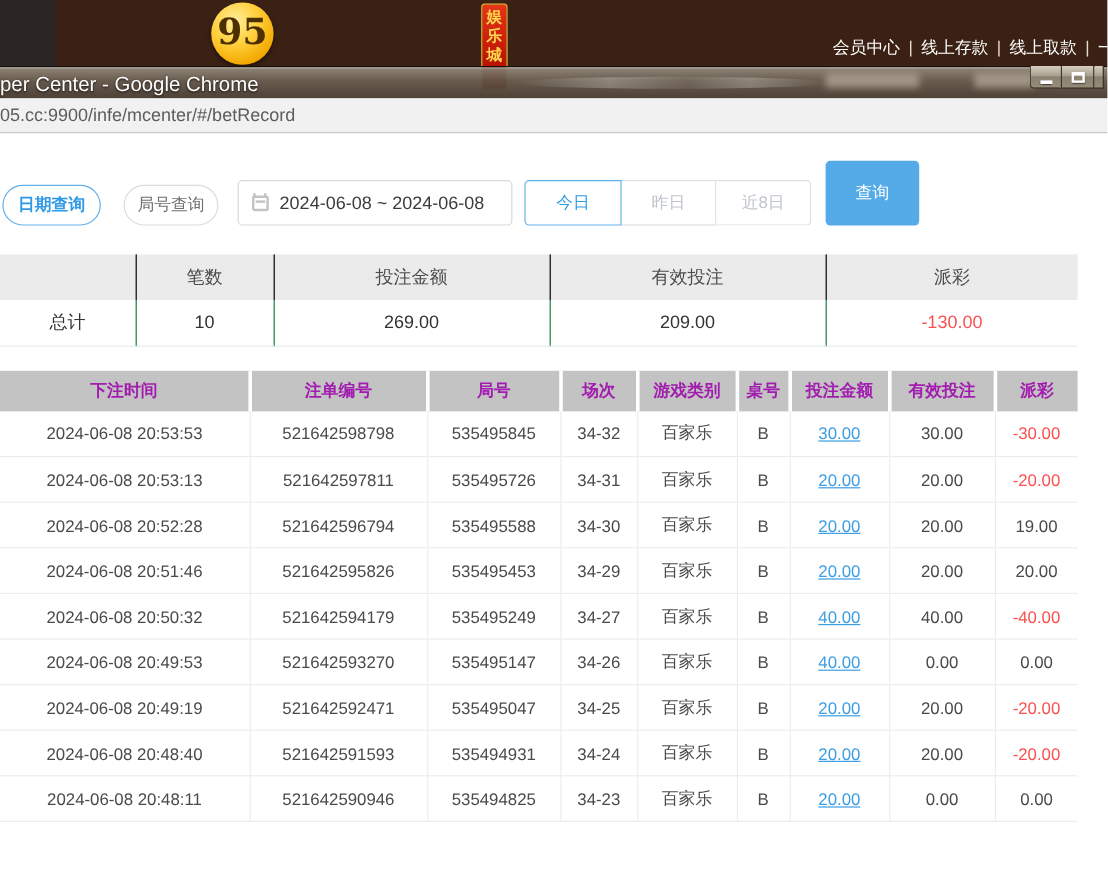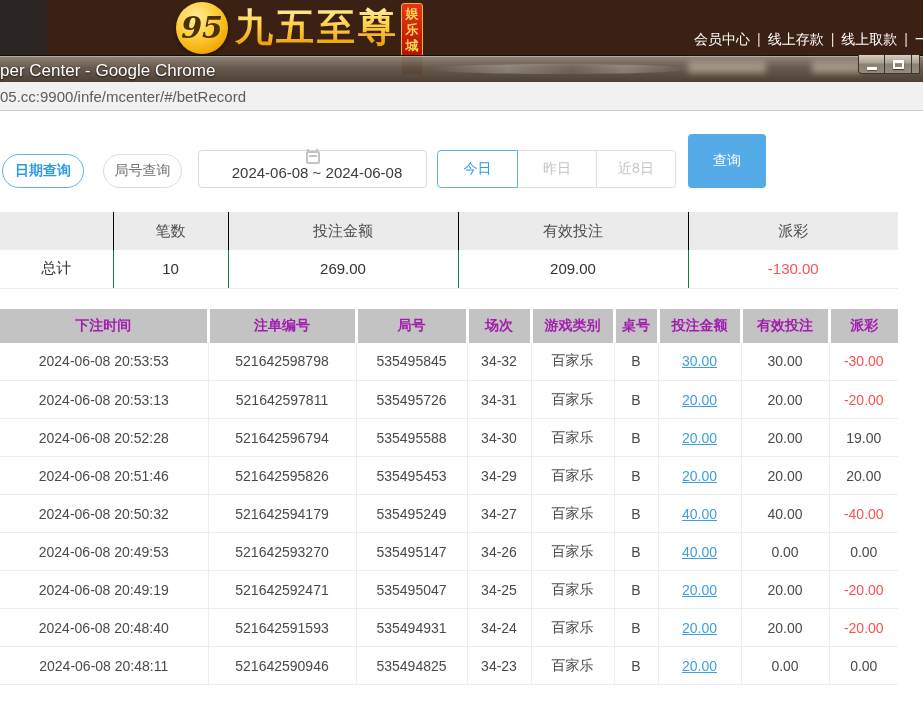--- a/index.html
+++ b/index.html
@@ -12,21 +12,21 @@
 
   
   .banner { position:absolute; left:0; top:0; width:923px; height:55px; background:#3b2113; z-index:1; }
   .banner-darkstrip { position:absolute; left:0; top:0; width:47px; height:55px; background:#2a2522; }
   .logo-circle {
     position:absolute; left:176px; top:2px; width:52px; height:52px; border-radius:50%;
     background:radial-gradient(circle at 38% 30%, #ffee9e 0%, #ffcf3a 40%, #f2a800 75%, #cf8600 100%);
     display:flex; align-items:center; justify-content:center;
     box-shadow:0 2px 4px rgba(0,0,0,.5); z-index:1;
   }
-  .logo-monogram { font-family:"DejaVu Serif","Liberation Serif",serif; font-style:italic; font-weight:bold; font-size:30px; color:#4d3000; transform:translateY(-1px); }
+  .logo-monogram { font-family:"DejaVu Serif","Liberation Serif",serif; font-weight:bold; font-size:30px; color:#4d3000; transform:translateY(-1px); }
   .logo-title {
     position:absolute; left:235px; top:5px; font-size:38px; font-weight:bold; letter-spacing:3px; line-height:44px;
     background:linear-gradient(180deg,#fff3a8 0%,#ffd04a 45%,#ee9c00 95%);
     -webkit-background-clip:text; background-clip:text; color:transparent; z-index:1; white-space:nowrap;
   }
   .logo-badge {
     position:absolute; left:401px; top:3px; width:22px; height:72px; border-radius:3px;
     background:linear-gradient(180deg,#e83318 0%,#b40f00 80%); border:1px solid #e8b23a;
     display:flex; flex-direction:column; align-items:center; padding-top:2px; z-index:1; overflow:hidden;
   }
@@ -80,21 +80,21 @@
   .filters { display:flex; align-items:flex-end; margin-top:22px; margin-left:2px; }
   .pill-btn {
     height:34px; border-radius:17px; background:#fff; display:flex; align-items:center; justify-content:center;
     font-size:14px; cursor:pointer;
   }
   .pill-active { width:82px; border:1px solid #62b1ea; color:#2f9ae6; font-weight:bold; }
   .pill-inactive { width:79px; border:1px solid #dcdcdc; color:#6f6f6f; margin-left:19px; }
 
   .date-input {
     margin-left:16px; width:229px; height:38px; border:1px solid #d9d9d9; border-radius:4px;
-    display:flex; align-items:center; padding:0 11px; background:#fff; cursor:pointer;flex-direction:column;
+    display:flex; align-items:center; padding:0 11px; background:#fff; cursor:pointer;
   }
   .cal-icon { position:relative; width:14px; height:13px; border:2px solid #c3c3c3; border-radius:2px; }
   .cal-icon::before { content:""; position:absolute; left:1px; right:1px; top:2px; height:2px; background:#c3c3c3; }
   .cal-icon::after { content:""; position:absolute; left:-1px; top:-4px; width:2px; height:3px; background:#c3c3c3; box-shadow:9px 0 0 #c3c3c3; }
   .date-text { margin-left:9px; font-size:15px; color:#3c3c3c; white-space:nowrap; }
 
   .quick-group { display:flex; margin-left:10px; }
   .quick-btn {
     height:38px; background:#fff; display:flex; align-items:center; justify-content:center;
     font-size:14px; cursor:pointer;
@@ -138,21 +138,20 @@
   .neg { color:#fb5151 !important; }
 </style>
 </head>
 <body>
 
 <div class="banner">
   <div class="banner-darkstrip"></div>
   <div class="logo-circle">
     <span class="logo-monogram">95</span>
   </div>
-  <div class="logo-title">九五至尊</div>
   <div class="logo-badge">
       <span>娱</span>
       <span>乐</span>
       <span>城</span>
     </div>
   <div class="banner-nav"><span class="nav-item">会员中心</span><span class="nav-sep">|</span><span class="nav-item">线上存款</span><span class="nav-sep">|</span><span class="nav-item">线上取款</span><span class="nav-sep">|</span><span class="nav-item">一键</span></div>
 </div>
 
 <div class="titlebar">
   <div class="titlebar-swirl"></div>

